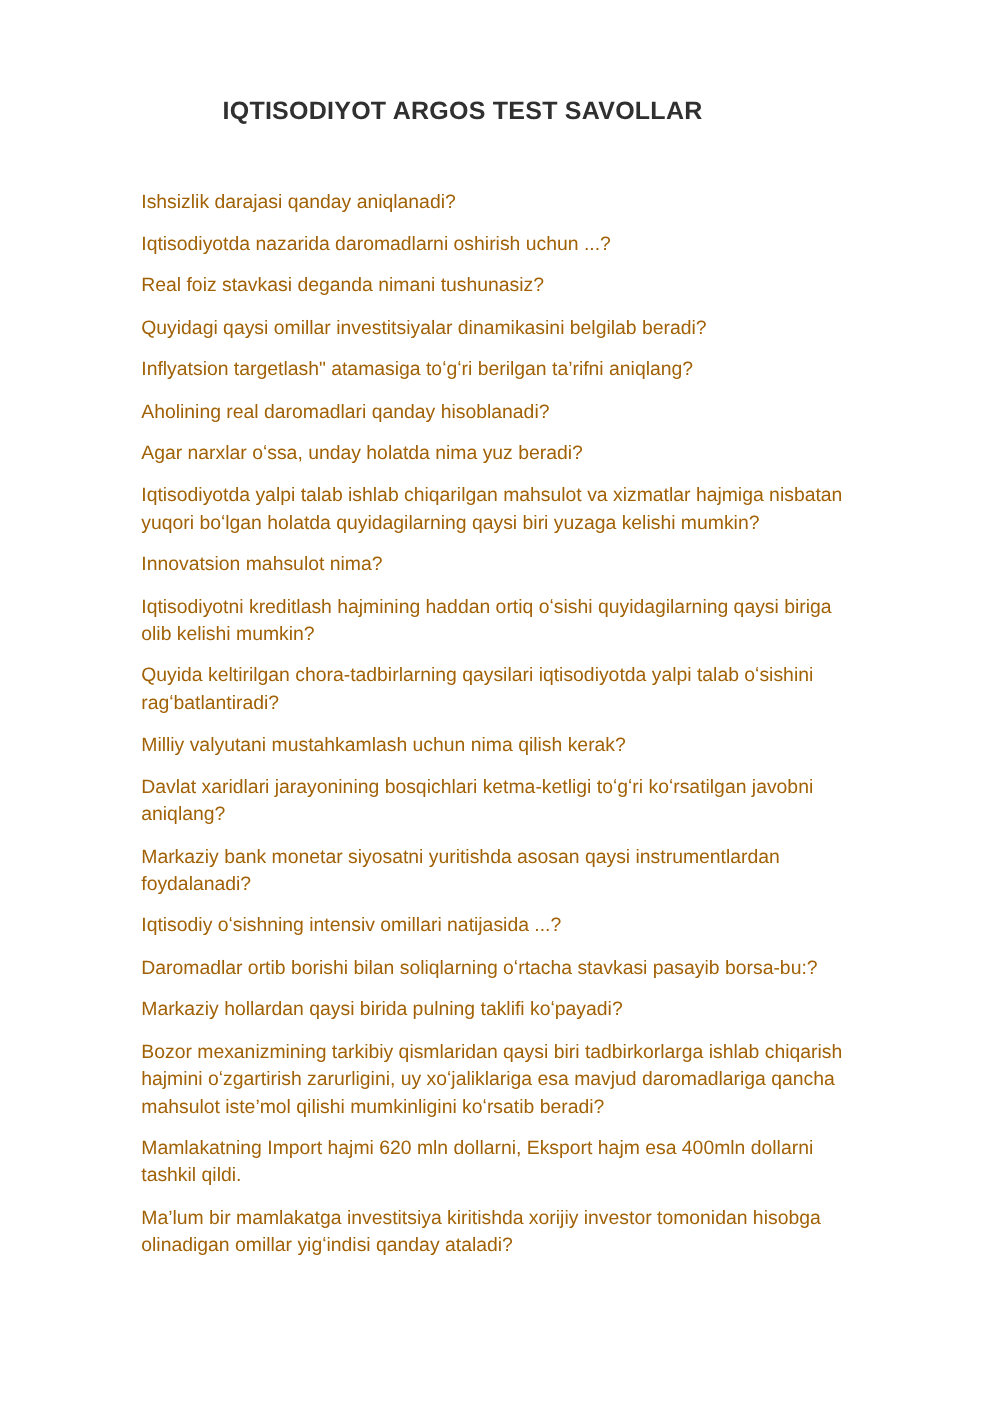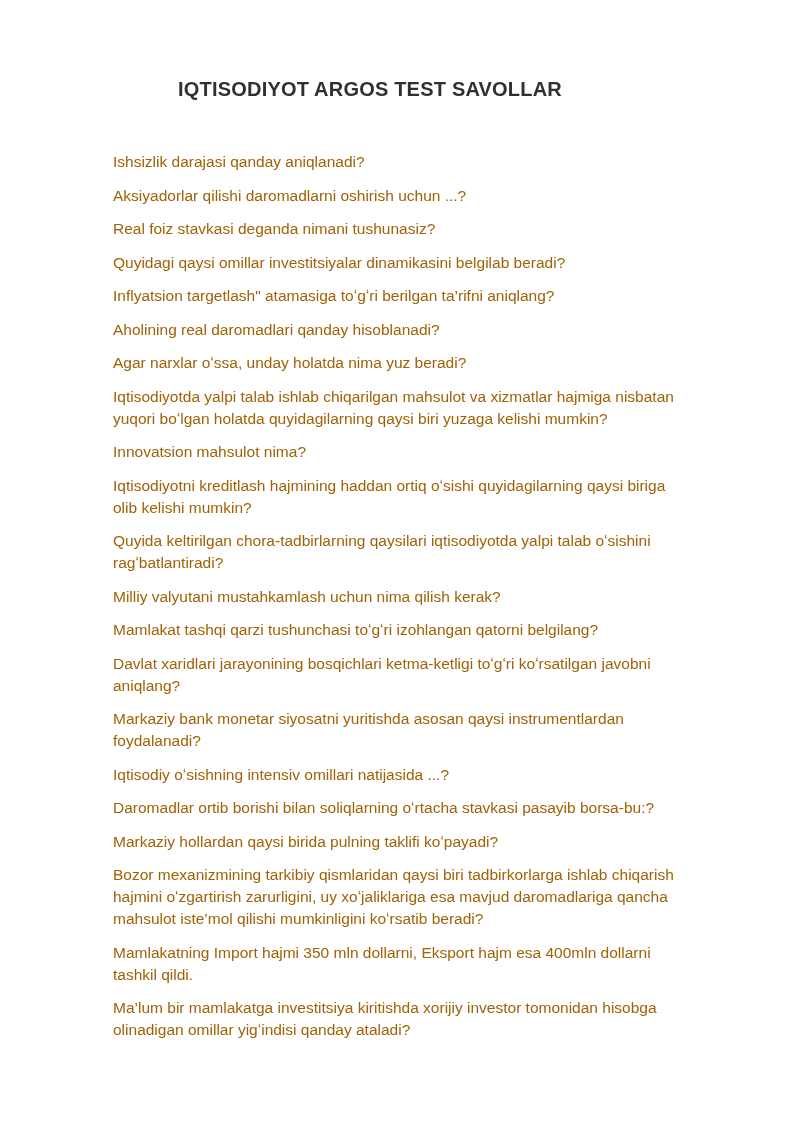--- a/index.html
+++ b/index.html
@@ -39,34 +39,33 @@
     color: #a16207;
   }
 </style>
 </head>
 <body>
 
 <div class="page">
   <h1 class="doc-title">IQTISODIYOT ARGOS TEST SAVOLLAR</h1>
   <div class="content">
     <p class="question">Ishsizlik darajasi qanday aniqlanadi?</p>
-    <p class="question">Aksiyadorlar qilishi daromadlarni oshirish uchun ...?</p>
+    <p class="question">Iqtisodiyotda nazarida daromadlarni oshirish uchun ...?</p>
     <p class="question">Real foiz stavkasi deganda nimani tushunasiz?</p>
     <p class="question">Quyidagi qaysi omillar investitsiyalar dinamikasini belgilab beradi?</p>
     <p class="question">Inflyatsion targetlash" atamasiga toʻgʻri berilgan ta’rifni aniqlang?</p>
     <p class="question">Aholining real daromadlari qanday hisoblanadi?</p>
     <p class="question">Agar narxlar oʻssa, unday holatda nima yuz beradi?</p>
     <p class="question">Iqtisodiyotda yalpi talab ishlab chiqarilgan mahsulot va xizmatlar hajmiga nisbatan yuqori boʻlgan holatda quyidagilarning qaysi biri yuzaga kelishi mumkin?</p>
     <p class="question">Innovatsion mahsulot nima?</p>
     <p class="question">Iqtisodiyotni kreditlash hajmining haddan ortiq oʻsishi quyidagilarning qaysi biriga olib kelishi mumkin?</p>
     <p class="question">Quyida keltirilgan chora-tadbirlarning qaysilari iqtisodiyotda yalpi talab oʻsishini ragʻbatlantiradi?</p>
     <p class="question">Milliy valyutani mustahkamlash uchun nima qilish kerak?</p>
-    <p class="question">Mamlakat tashqi qarzi tushunchasi toʻgʻri izohlangan qatorni belgilang?</p>
     <p class="question">Davlat xaridlari jarayonining bosqichlari ketma-ketligi toʻgʻri koʻrsatilgan javobni aniqlang?</p>
     <p class="question">Markaziy bank monetar siyosatni yuritishda asosan qaysi instrumentlardan foydalanadi?</p>
     <p class="question">Iqtisodiy oʻsishning intensiv omillari natijasida ...?</p>
     <p class="question">Daromadlar ortib borishi bilan soliqlarning oʻrtacha stavkasi pasayib borsa-bu:?</p>
     <p class="question">Markaziy hollardan qaysi birida pulning taklifi koʻpayadi?</p>
     <p class="question">Bozor mexanizmining tarkibiy qismlaridan qaysi biri tadbirkorlarga ishlab chiqarish hajmini oʻzgartirish zarurligini, uy xoʻjaliklariga esa mavjud daromadlariga qancha mahsulot iste’mol qilishi mumkinligini koʻrsatib beradi?</p>
-    <p class="question">Mamlakatning Import hajmi 350 mln dollarni, Eksport hajm esa 400mln dollarni tashkil qildi.</p>
+    <p class="question">Mamlakatning Import hajmi 620 mln dollarni, Eksport hajm esa 400mln dollarni tashkil qildi.</p>
     <p class="question">Ma’lum bir mamlakatga investitsiya kiritishda xorijiy investor tomonidan hisobga olinadigan omillar yigʻindisi qanday ataladi?</p>
   </div>
 </div>
 
 </body></html>

